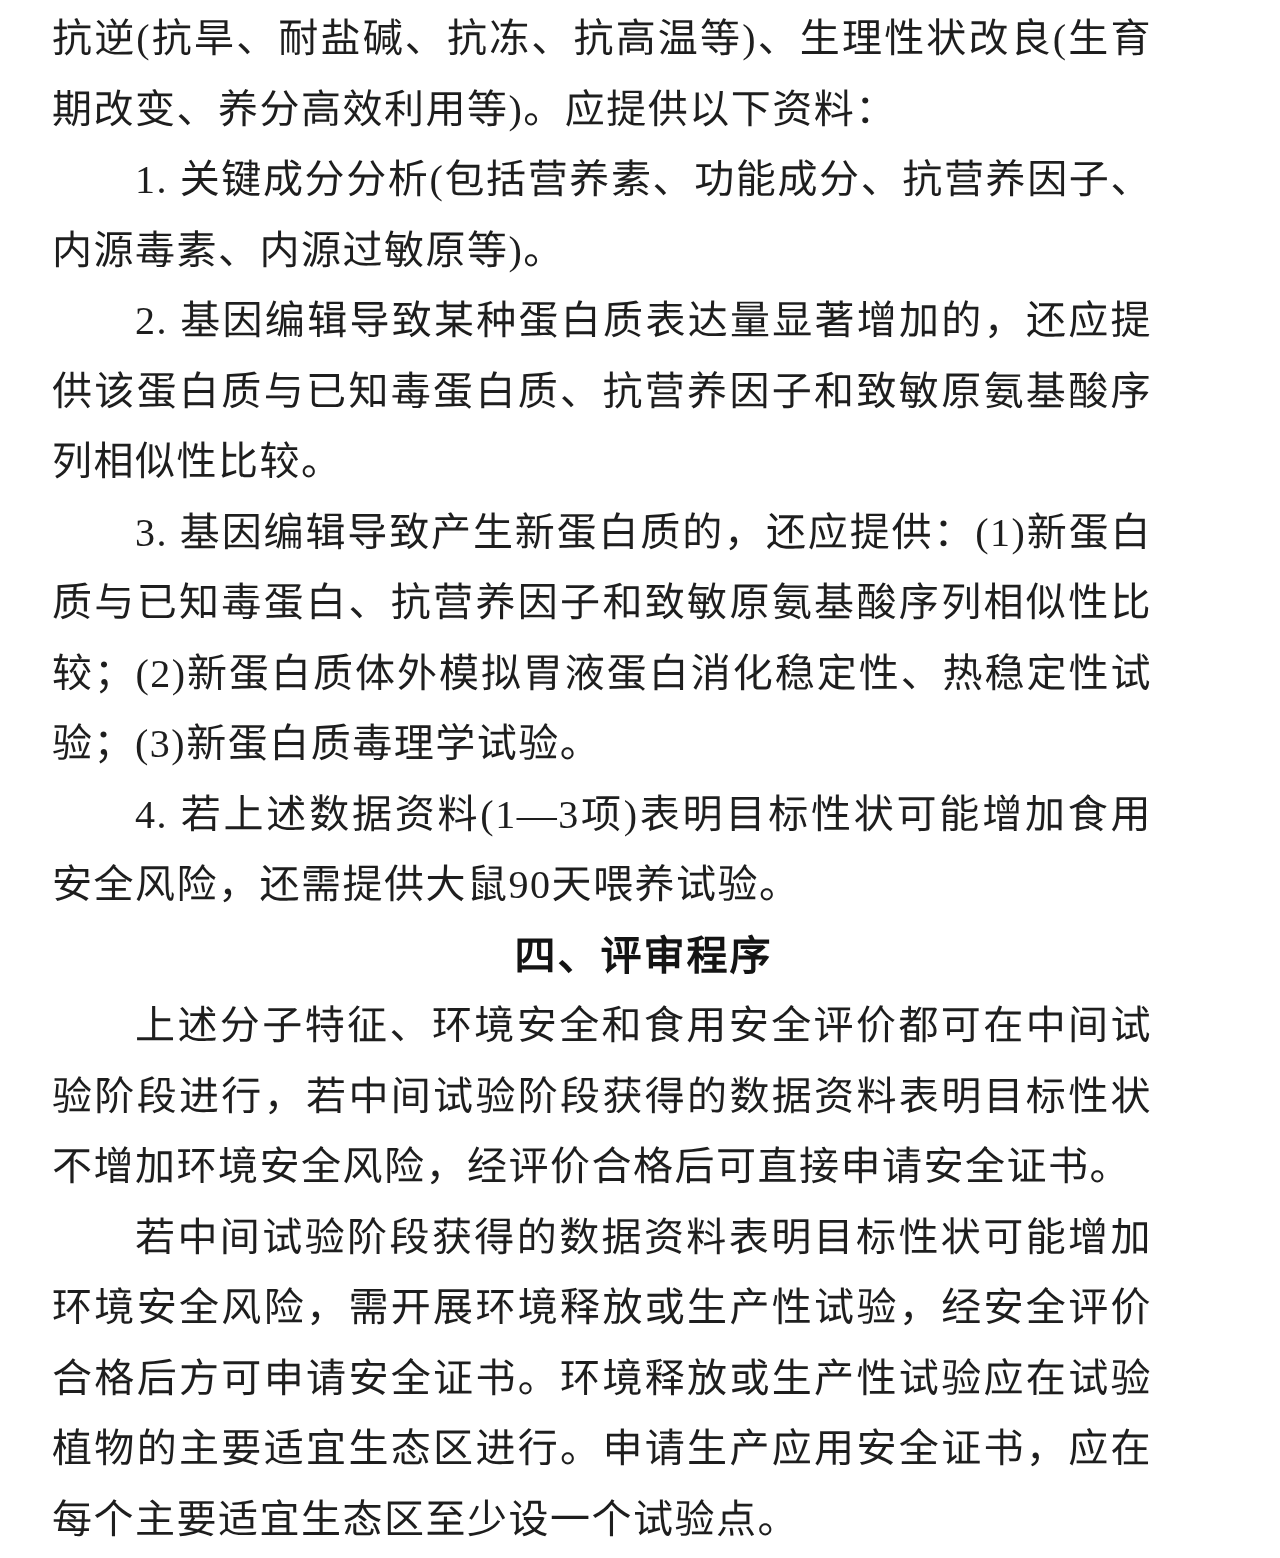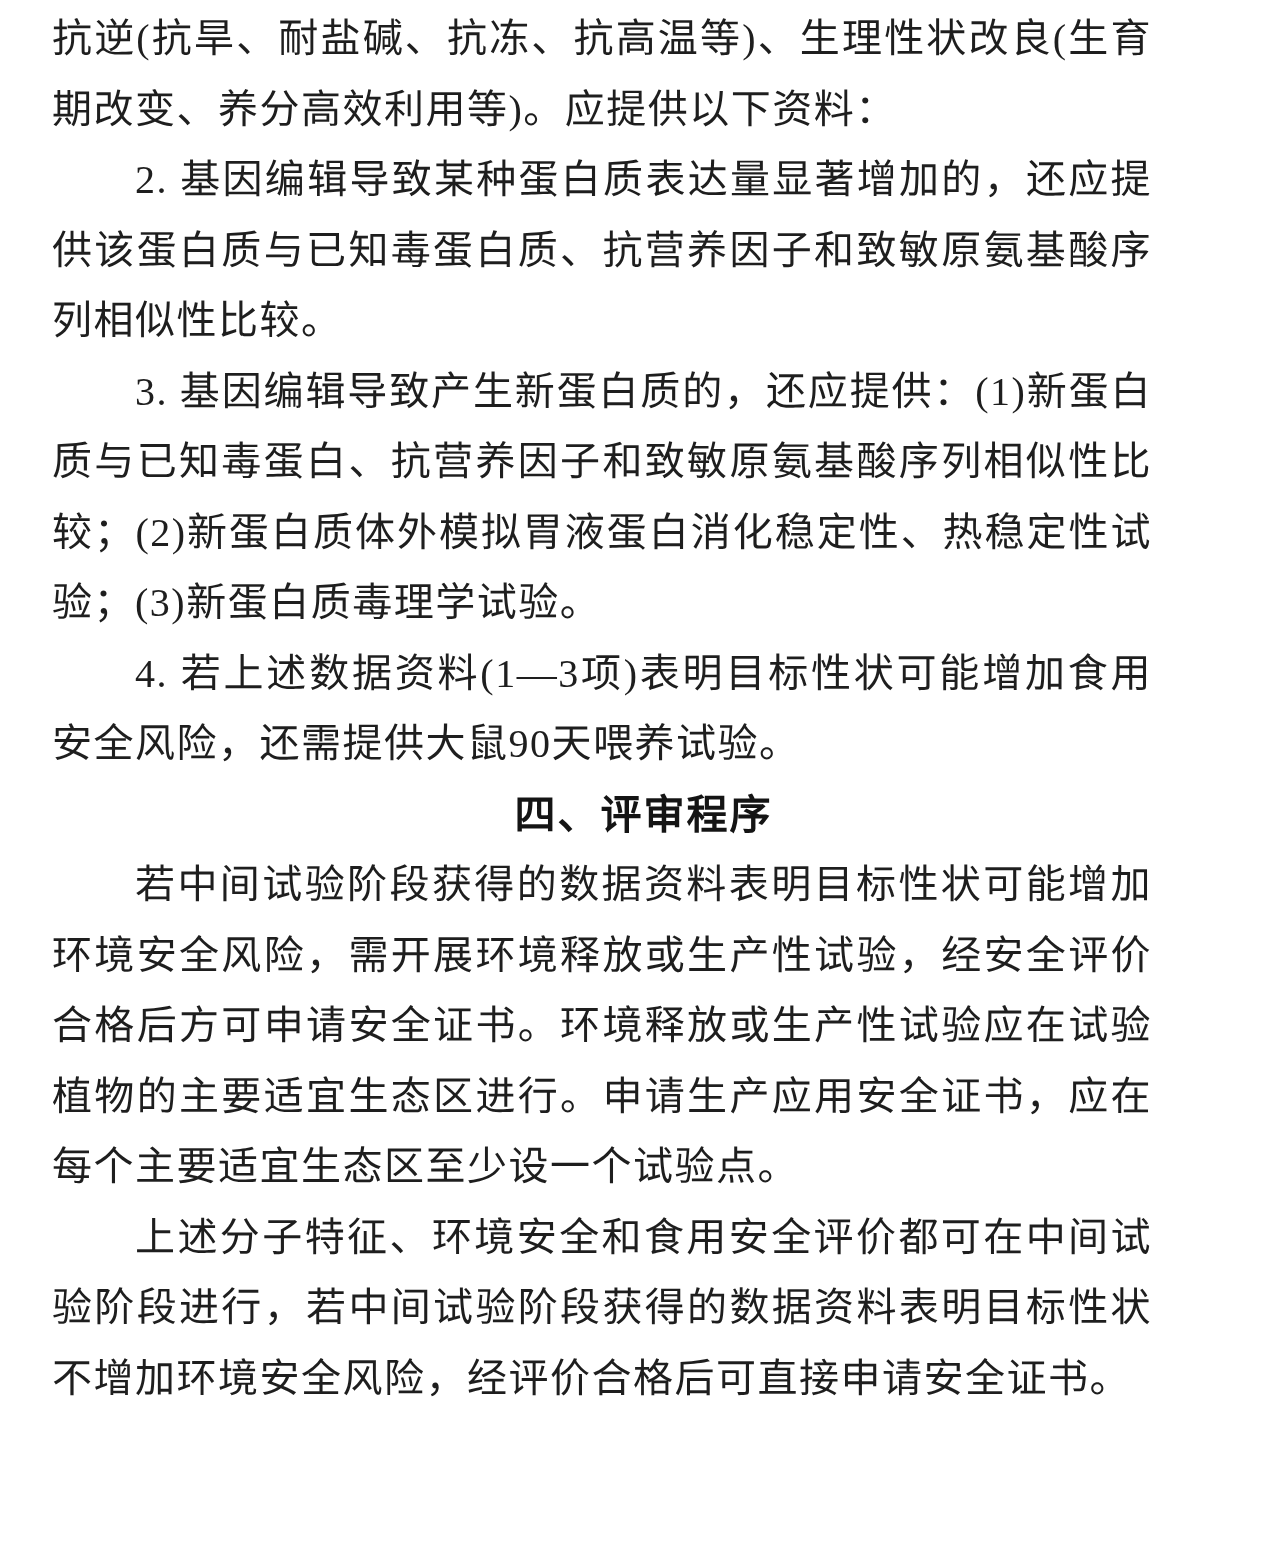--- a/index.html
+++ b/index.html
@@ -44,25 +44,26 @@
     color: #141414;
     text-align: center;
   }
 </style>
 </head>
 <body>
 
 <div class="page">
   <p class="para">抗逆(抗旱、耐盐碱、抗冻、抗高温等)、生理性状改良(生育期改变、养分高效利用等)。应提供以下资料：</p>
 
+  <p class="para indent">1. 关键成分分析(包括营养素、功能成分、抗营养因子、内源毒素、内源过敏原等)。</p>
 
   <p class="para indent">2. 基因编辑导致某种蛋白质表达量显著增加的，还应提供该蛋白质与已知毒蛋白质、抗营养因子和致敏原氨基酸序列相似性比较。</p>
 
   <p class="para indent">3. 基因编辑导致产生新蛋白质的，还应提供：(1)新蛋白质与已知毒蛋白、抗营养因子和致敏原氨基酸序列相似性比较；(2)新蛋白质体外模拟胃液蛋白消化稳定性、热稳定性试验；(3)新蛋白质毒理学试验。</p>
 
   <p class="para indent">4. 若上述数据资料(1—3项)表明目标性状可能增加食用安全风险，还需提供大鼠90天喂养试验。</p>
 
   <h2 class="heading">四、评审程序</h2>
 
+  <p class="para indent">上述分子特征、环境安全和食用安全评价都可在中间试验阶段进行，若中间试验阶段获得的数据资料表明目标性状不增加环境安全风险，经评价合格后可直接申请安全证书。</p>
+
   <p class="para indent">若中间试验阶段获得的数据资料表明目标性状可能增加环境安全风险，需开展环境释放或生产性试验，经安全评价合格后方可申请安全证书。环境释放或生产性试验应在试验植物的主要适宜生态区进行。申请生产应用安全证书，应在每个主要适宜生态区至少设一个试验点。</p>
-
-  <p class="para indent">上述分子特征、环境安全和食用安全评价都可在中间试验阶段进行，若中间试验阶段获得的数据资料表明目标性状不增加环境安全风险，经评价合格后可直接申请安全证书。</p>
 </div>
 
 </body></html>

